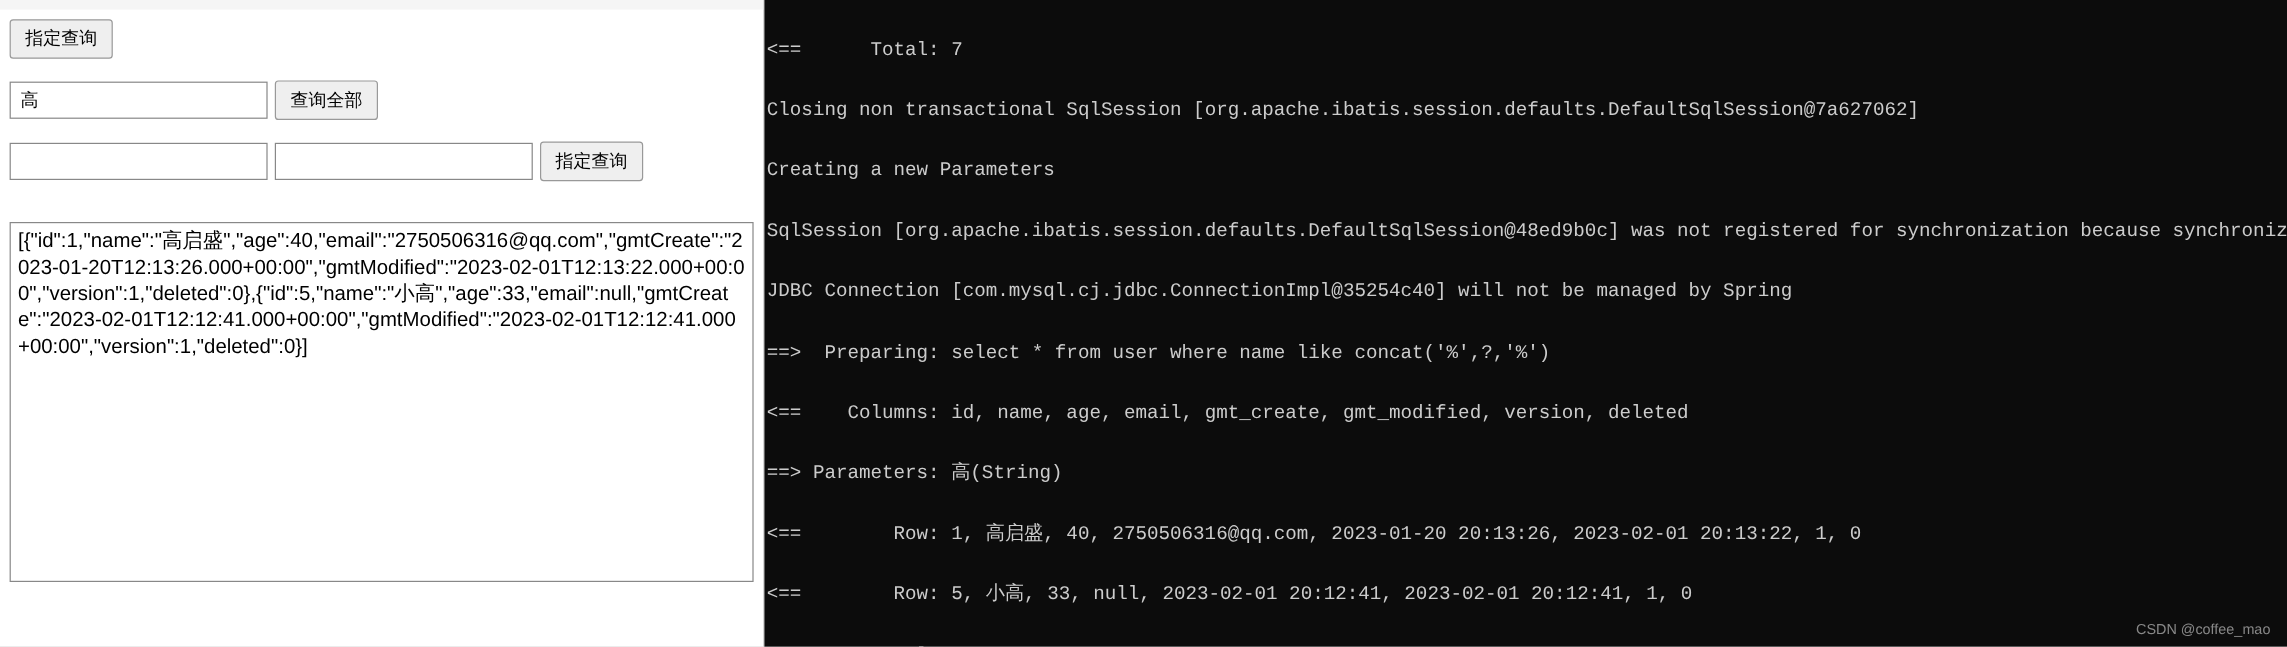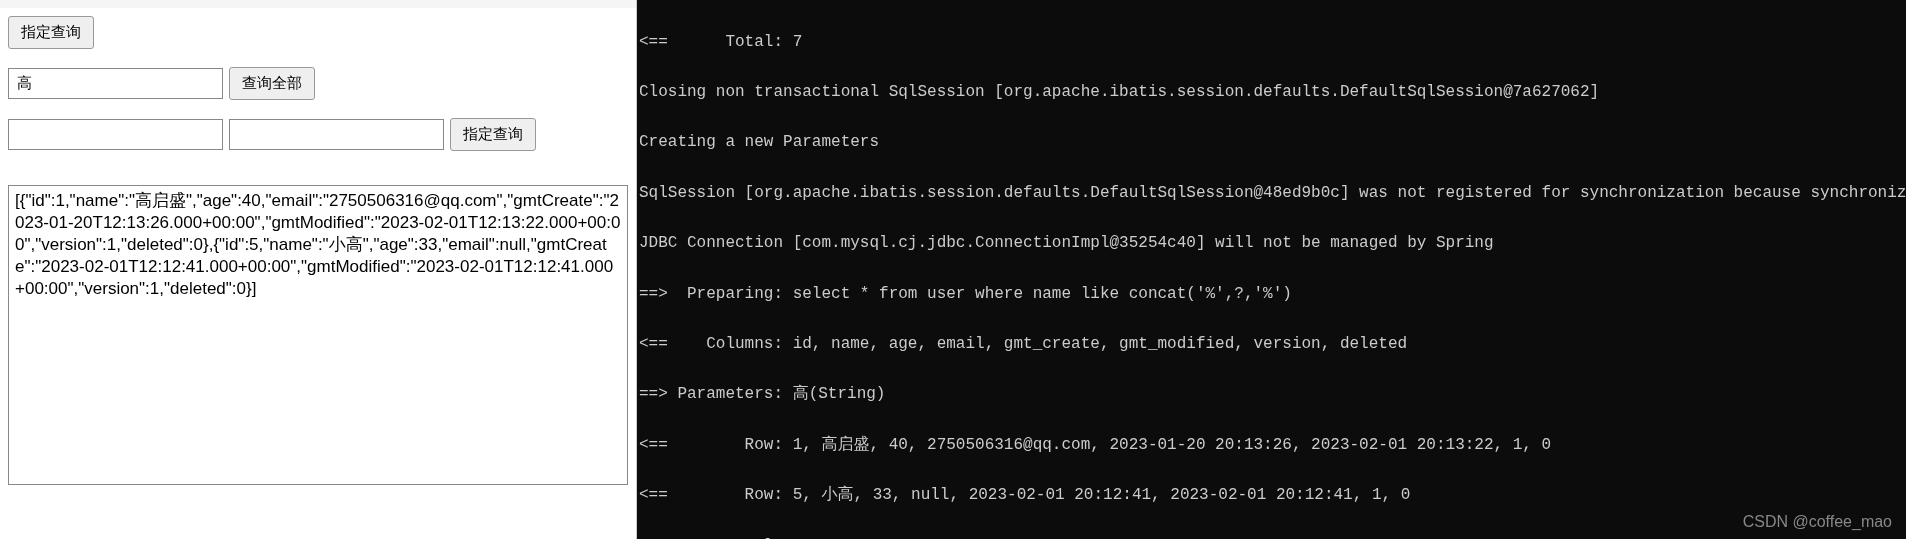--- a/index.html
+++ b/index.html
@@ -78,21 +78,21 @@
     }
     .terminal-line {
       white-space: pre;
       font-family: Liberation Mono, monospace;
     }
     .watermark {
       position: absolute;
       bottom: 8px;
       right: 14px;
       color: #888;
-      font-size: 16px;
+      font-size: 12px;
       font-family: Arial, sans-serif;
     }
   </style>
 </head>
 <body>
 
 <div class="left-panel">
   <div class="toolbar-hint"></div>
   <div class="form-area">
     <div class="form-row">

